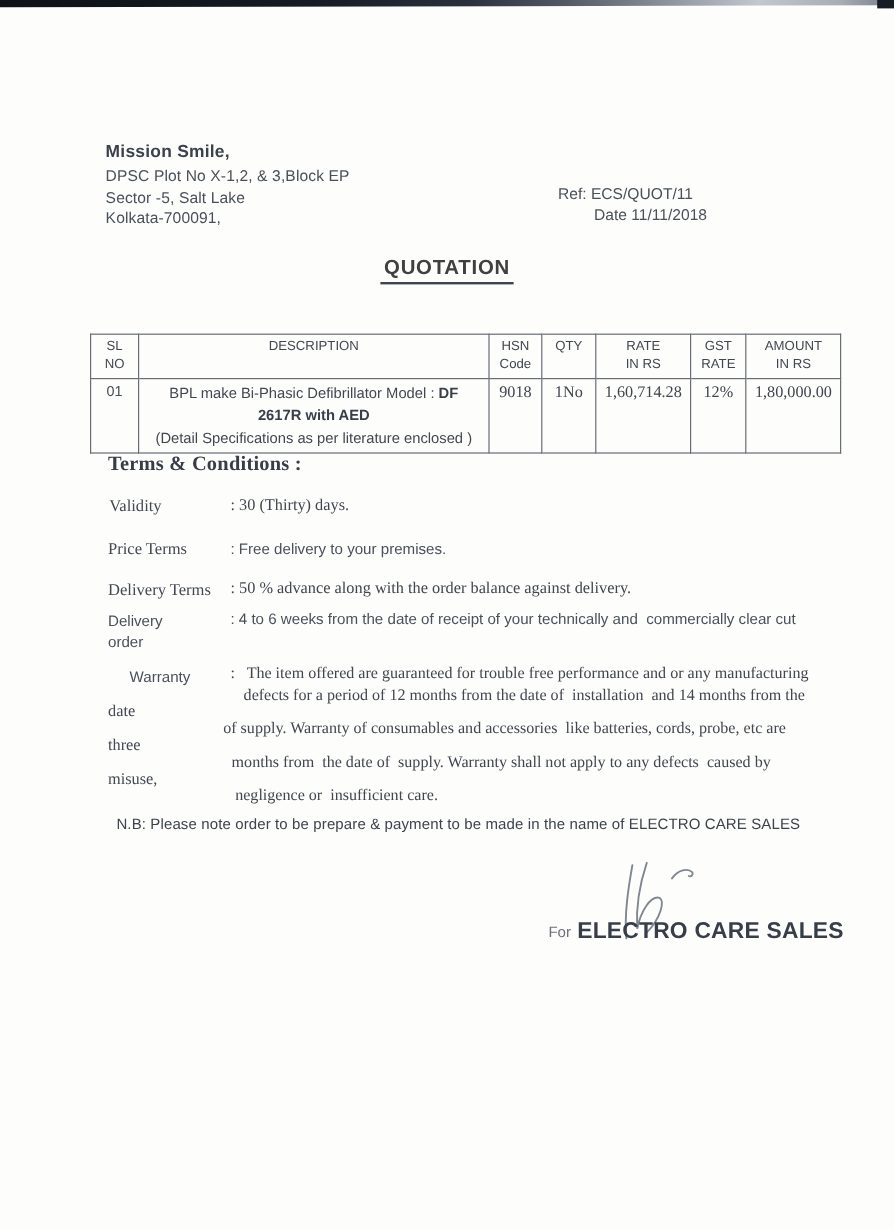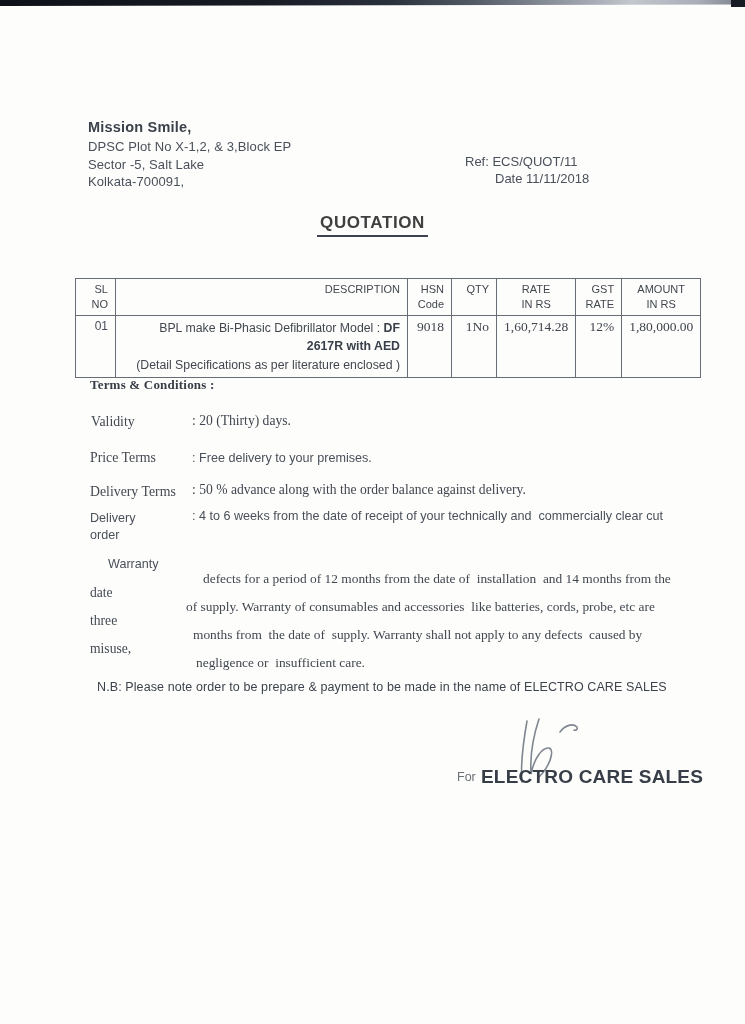--- a/index.html
+++ b/index.html
@@ -31,33 +31,33 @@
   
   .title-wrap { left:0; right:0; top:213px; text-align:center; }
   .title {
     display:inline-block; font-size:17px; font-weight:bold; color:#404040;
     letter-spacing:0.6px; border-bottom:2.2px solid #3e444d; padding:0 3px 2px 3px;
   }
 
   
   table.quote { position:absolute; left:75px; top:278px; border-collapse:collapse; table-layout:fixed; }
   table.quote th, table.quote td {
-    border:1.2px solid #676d75; vertical-align:top; text-align:right;
+    border:1.2px solid #676d75; vertical-align:top; text-align:center;
     padding:3px 7px; overflow:hidden;
   }
   table.quote th { font-size:11px; font-weight:normal; color:#42474f; line-height:1.35; height:30px; }
   table.quote td { height:50px; }
   .cell-sl { font-size:12px; color:#474d56; }
   .cell-desc { font-size:12.3px; color:#42474f; line-height:1.5; }
   .cell-desc .bold { font-weight:bold; color:#393f48; }
   .cell-num { font-family:"Liberation Serif", serif; font-size:13.5px; color:#3f444d; }
   .ctr { text-align:center !important; }
 
   
-  .terms-heading { font-family:"Liberation Serif", serif; font-size:13px; font-weight:bold; color:#383d46; letter-spacing:0.2px; }
+  .terms-heading { font-family:"Liberation Serif", serif; font-size:17px; font-weight:bold; color:#383d46; letter-spacing:0.2px; }
   .t-label-serif { font-family:"Liberation Serif", serif; font-size:13.8px; color:#434851; }
   .t-label-sans  { font-size:12.6px; color:#4a505a; line-height:17px; }
   .t-val-serif   { font-family:"Liberation Serif", serif; font-size:13.6px; color:#40454e; }
   .t-val-sans    { font-size:12.6px; color:#4a505a; }
   .w-line        { font-family:"Liberation Serif", serif; font-size:13.4px; color:#41464f; }
   .margin-word   { font-family:"Liberation Serif", serif; font-size:13.6px; color:#434851; }
 
   .nb-note { font-size:12.5px; font-weight:400; color:#3d434c; letter-spacing:0.1px; }
 
   
@@ -120,33 +120,34 @@
       <td class="cell-num ctr">1,60,714.28</td>
       <td class="cell-num">12%</td>
       <td class="cell-num ctr">1,80,000.00</td>
     </tr>
   </tbody>
     </table>
 
   <div class="abs terms-heading" style="left:90px; top:377px;">Terms &amp; Conditions :</div>
 
   <div class="abs t-label-serif" style="left:91px; top:414px;">Validity</div>
-  <div class="abs t-val-serif pre" style="left:192px; top:413px;">: 20 (Thirty) days.</div>
+  <div class="abs t-val-serif pre" style="left:192px; top:413px;">: 30 (Thirty) days.</div>
 
   <div class="abs t-label-serif" style="left:90px; top:450px;">Price Terms</div>
   <div class="abs t-val-sans pre" style="left:192px; top:451px;">: Free delivery to your premises.</div>
 
   <div class="abs t-label-serif" style="left:90px; top:484px;">Delivery Terms</div>
   <div class="abs t-val-serif pre" style="left:192px; top:482px;">: 50 % advance along with the order balance against delivery.</div>
 
   <div class="abs t-label-sans preline" style="left:90px; top:510px;">Delivery
 order</div>
   <div class="abs t-val-sans pre" style="left:192px; top:509px;">: 4 to 6 weeks from the date of receipt of your technically and  commercially clear cut</div>
 
   <div class="abs t-label-sans" style="left:108px; top:556px;">Warranty</div>
+  <div class="abs w-line pre" style="left:192px; top:553px;">:   The item offered are guaranteed for trouble free performance and or any manufacturing</div>
   <div class="abs w-line pre" style="left:203px; top:571px;">defects for a period of 12 months from the date of  installation  and 14 months from the</div>
   <div class="abs margin-word" style="left:90px; top:585px;">date</div>
   <div class="abs w-line pre" style="left:186px; top:599px;">of supply. Warranty of consumables and accessories  like batteries, cords, probe, etc are</div>
   <div class="abs margin-word" style="left:90px; top:613px;">three</div>
   <div class="abs w-line pre" style="left:193px; top:627px;">months from  the date of  supply. Warranty shall not apply to any defects  caused by</div>
   <div class="abs margin-word" style="left:90px; top:641px;">misuse,</div>
   <div class="abs w-line pre" style="left:196px; top:655px;">negligence or  insufficient care.</div>
 
   <div class="abs nb-note" style="left:97px; top:680px;">N.B: Please note order to be prepare &amp; payment to be made in the name of ELECTRO CARE SALES</div>
 

